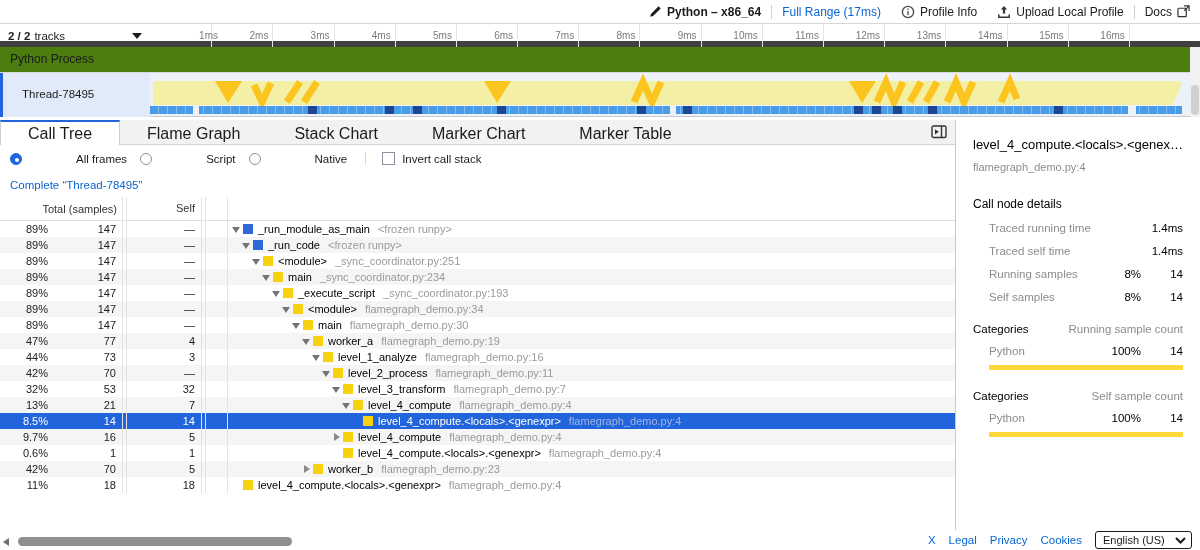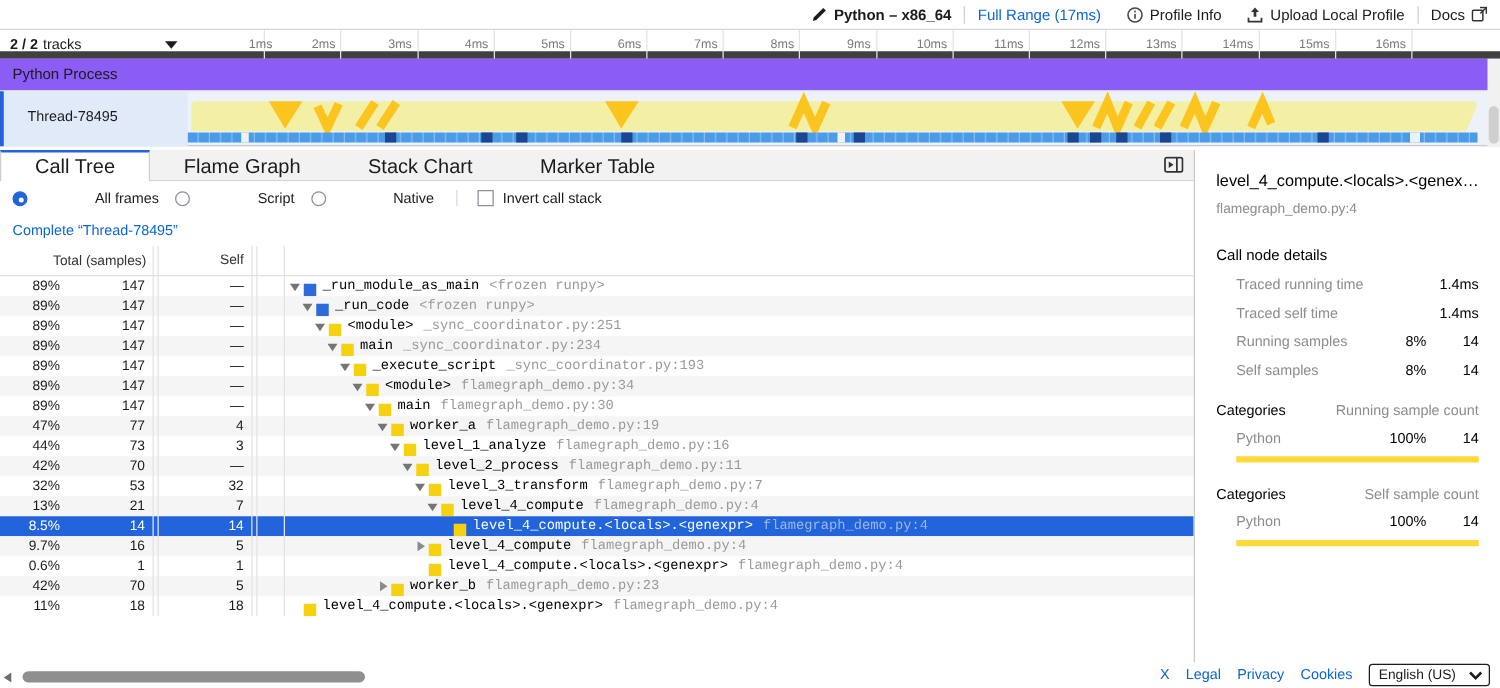--- a/index.html
+++ b/index.html
@@ -23,21 +23,21 @@
   #tracks-dd { position:absolute; left:0; top:0; width:150px; height:23px;
     display:flex; align-items:center; padding:0 8px; font-size:11.5px; cursor:pointer; }
   #tracks-dd .bold { font-weight:bold; margin-right:4px; }
   #tracks-dd .caret { margin-left:auto; width:0; height:0; border-left:5px solid transparent;
     border-right:5px solid transparent; border-top:6px solid #1b1b1b; }
   .tickline { position:absolute; top:0; height:23px; width:1px; background:#e4e4e6; }
   .ticklabel { position:absolute; top:0; height:23px; width:60px; line-height:23px;
     text-align:right; font-size:10px; color:#7a7a7a; }
 
   #process-row { position:absolute; left:0; top:47px; width:1200px; height:26px;
-    background:#8b5cf6; border-bottom:1px solid #dadade; font-size:12px;
+    background:#4d7c0f; border-bottom:1px solid #dadade; font-size:12px;
     line-height:25px; padding-left:10px; }
   #thread-row { position:absolute; left:0; top:73px; width:1200px; height:44px;
     background:#edf1f8; border-bottom:1px solid #c9c9cd;padding-left:48px; }
   #thread-label { position:absolute; left:0; top:0; width:150px; height:44px;
     background:#e1eaf9; border-left:3px solid #2264db; font-size:11.5px;
     line-height:43px; padding-left:19px; cursor:pointer; }
   #thread-graph { position:absolute; left:150px; top:0; width:1040px; height:43px; cursor:pointer; }
   #v-scroll { position:absolute; left:1190px; top:47px; width:10px; height:70px; background:#f1f1f1; }
   #v-scroll .thumb { position:absolute; left:1px; top:38px; width:8px; height:30px; background:#cfcfcf; border-radius:4px; }
 
@@ -79,21 +79,21 @@
   .c2 { width:79px; text-align:right; padding-right:10px; }
   .c3 { width:22px; }
   #thead .c1 { justify-content:flex-end; align-items:center; padding-right:9px; }
   #thead .c2 { line-height:23px; }
   .row { height:16px; display:flex; font-size:11px; line-height:16px; cursor:pointer; }
   .row.alt { background:#f5f5f5; }
   .row.sel { background:#2264db; color:#fff; }
   .row .pct { width:48px; text-align:right; }
   .row .cnt { flex:1; text-align:right; padding-right:10px; }
   .row .c2 { line-height:16px; }
-  .tree { flex:1; display:flex; align-items:flex-end; overflow:hidden; white-space:nowrap;font-family:Liberation Mono, monospace; }
+  .tree { flex:1; display:flex; align-items:center; overflow:hidden; white-space:nowrap; }
   .tw { width:12px; height:16px; position:relative; flex:none; cursor:pointer; }
   .tw.open::after { content:""; position:absolute; left:1px; top:6px; border-left:4.5px solid transparent;
     border-right:4.5px solid transparent; border-top:6px solid #757575; }
   .tw.closed::after { content:""; position:absolute; left:3px; top:4px; border-top:4.5px solid transparent;
     border-bottom:4.5px solid transparent; border-left:6px solid #8a8a8a; }
   .sq { width:10px; height:10px; flex:none; margin-right:5px; }
   .fn { color:#000; }
   .row.sel .fn { color:#fff; }
   .fl { color:#9a9a9a; margin-left:8px; }
   .row.sel .fl { color:#9fb6e4; }
@@ -266,20 +266,21 @@
   </div>
   <div id="v-scroll">
       <div class="thumb"></div>
     </div>
 
   <div id="main">
     <div id="tabbar">
       <div class="tab sel">Call Tree</div>
         <div class="tab">Flame Graph</div>
         <div class="tab">Stack Chart</div>
+        <div class="tab">Marker Chart</div>
         <div class="tab">Marker Table</div>
         <svg id="panel-toggle" width="16" height="14" viewBox="0 0 16 14">
         <rect x="1" y="1" width="14" height="11.5" rx="1.5" fill="none" stroke="#333" stroke-width="1.4"></rect>
         <line x1="10.5" y1="1" x2="10.5" y2="12.5" stroke="#333" stroke-width="1.4"></line>
         <path d="M4,4.2 L7.8,6.8 L4,9.4 Z" fill="#333"></path>
       </svg>
     </div>
 
     <div id="toolbar">
       <span id="radios" style="display: flex;">

